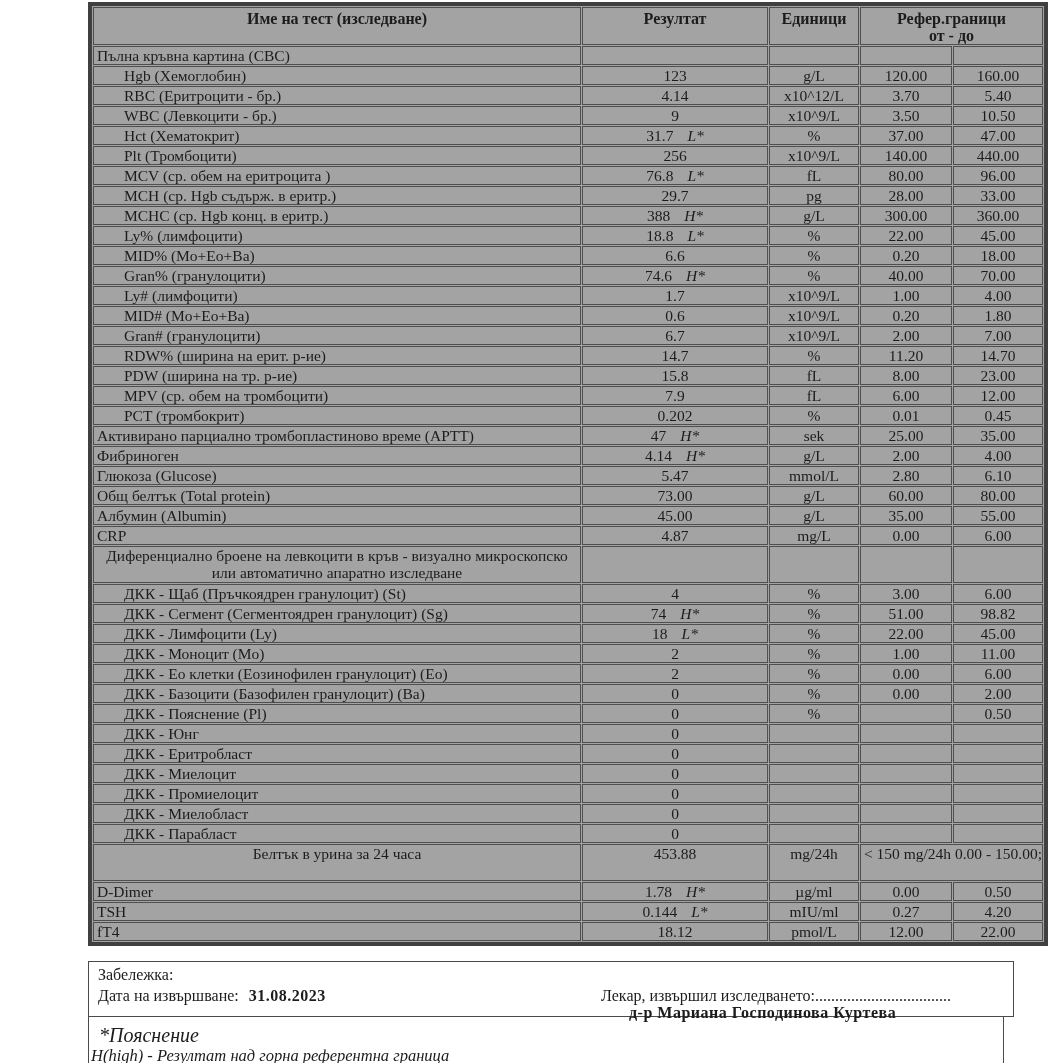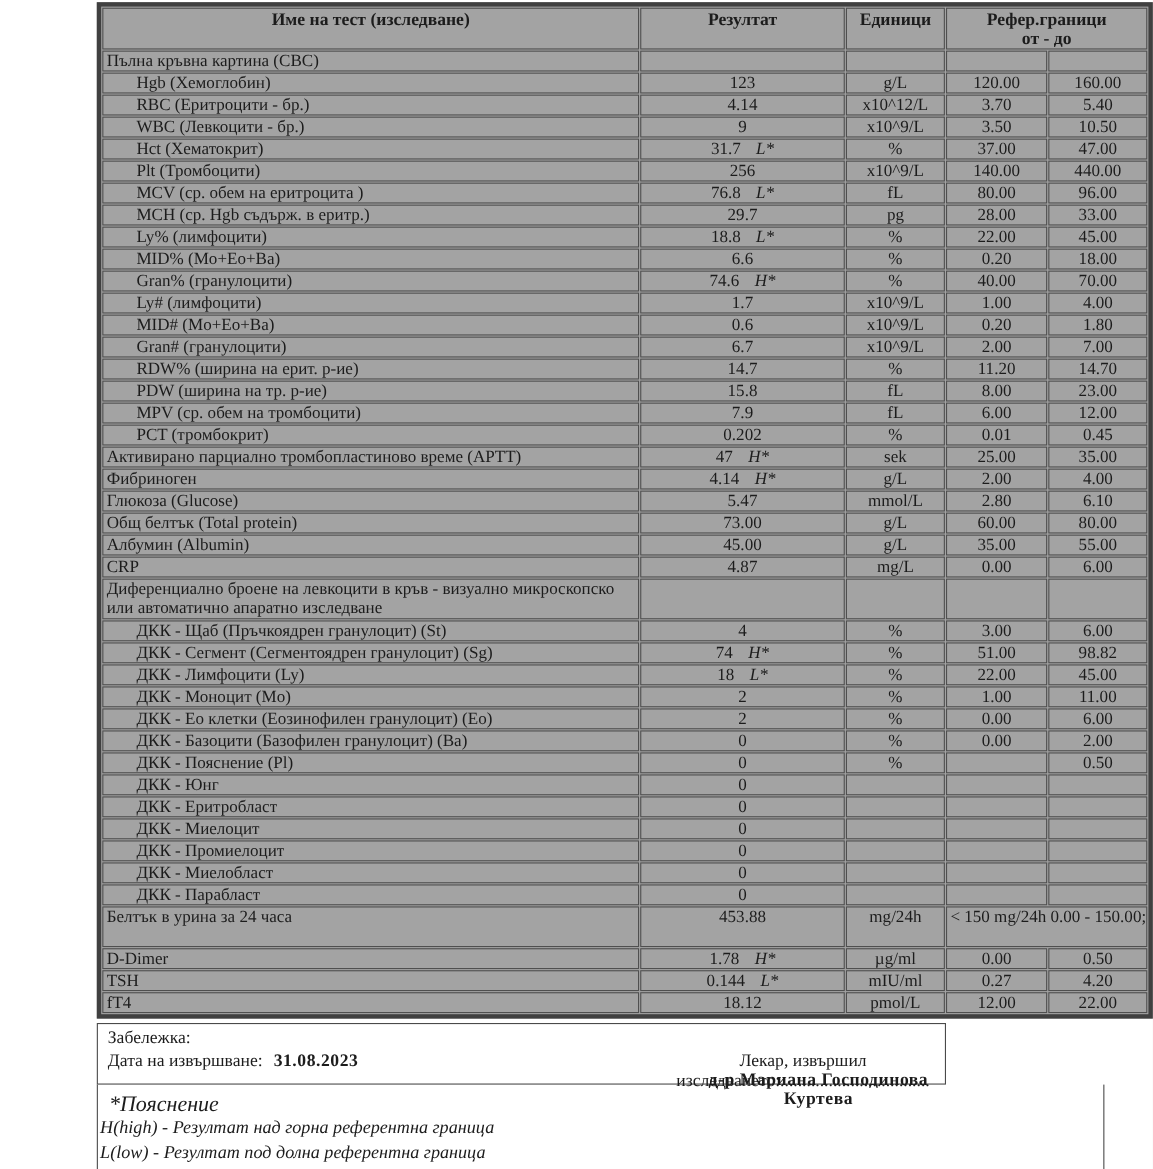--- a/index.html
+++ b/index.html
@@ -35,29 +35,29 @@
     height: 36px;
     font-size: 16px;
     padding-top: 2px;
   }
   td.c-name { text-align: left; padding-left: 9px; }
   td.c-name.ind { padding-left: 30px; }
   td.c-result { text-align: center; }
   td.c-units { text-align: center; }
   td.c-from, td.c-to { text-align: center; }
   td.c-refm { text-align: center; white-space: normal; line-height: 18px; }
-  tr.tall td { height: 37px; }
+  tr.tall td { height: 37px; text-align: center; }
   tr.tall td.c-name { white-space: normal; }
   .flag { font-style: italic; margin-left: 14px; }
 
   .notes-box {
-    width: 772px;
+    width: 926px;
     border: 1px solid #4a4a4a;
     border-top: 1px solid #4a4a4a;
-    margin-top: 4px;
+    margin-top: 15px;
     height: 56px;
     position: relative;
     font-size: 16px;
     text-align: center;
   }
   .remark-label { position: absolute; left: 9px; top: 4px; }
   .date-line { position: absolute; left: 9px; top: 25px; }
   .date-value { font-weight: bold; margin-left: 10px; letter-spacing: 0.5px; }
   .doctor-label { position: absolute; left: 512px; top: 25px; }
   .doctor-name { position: absolute; left: 540px; top: 42px; font-weight: bold; letter-spacing: 0.5px; }
@@ -150,20 +150,27 @@
           <td class="c-to">96.00</td>
         </tr>
         <tr>
           <td class="c-name ind">MCH (ср. Hgb съдърж. в еритр.)</td>
           <td class="c-result"><span>29.7</span></td>
           <td class="c-units">pg</td>
           <td class="c-from">28.00</td>
           <td class="c-to">33.00</td>
         </tr>
         <tr>
+          <td class="c-name ind">MCHC (ср. Hgb конц. в еритр.)</td>
+          <td class="c-result"><span>388</span><span class="flag">H*</span></td>
+          <td class="c-units">g/L</td>
+          <td class="c-from">300.00</td>
+          <td class="c-to">360.00</td>
+        </tr>
+        <tr>
           <td class="c-name ind">Ly% (лимфоцити)</td>
           <td class="c-result"><span>18.8</span><span class="flag">L*</span></td>
           <td class="c-units">%</td>
           <td class="c-from">22.00</td>
           <td class="c-to">45.00</td>
         </tr>
         <tr>
           <td class="c-name ind">MID% (Mo+Eo+Ba)</td>
           <td class="c-result"><span>6.6</span></td>
           <td class="c-units">%</td>

